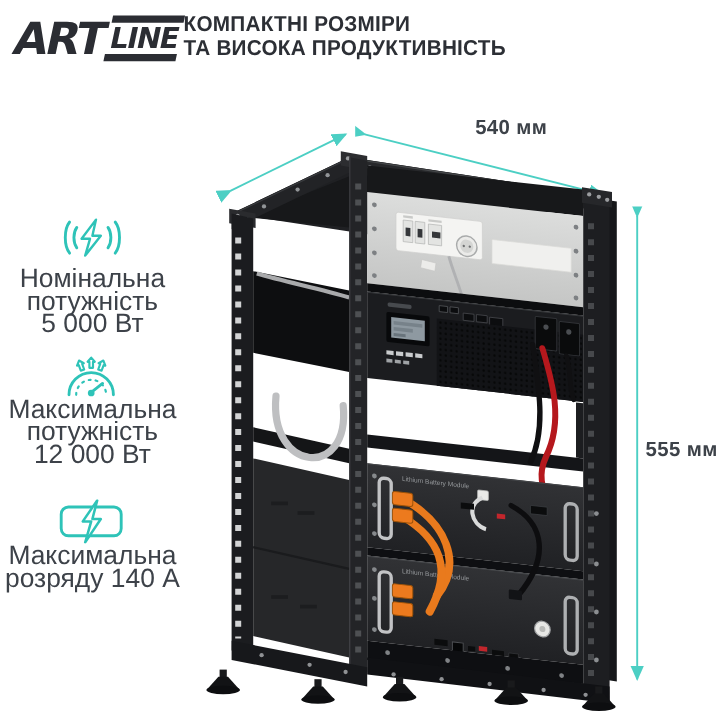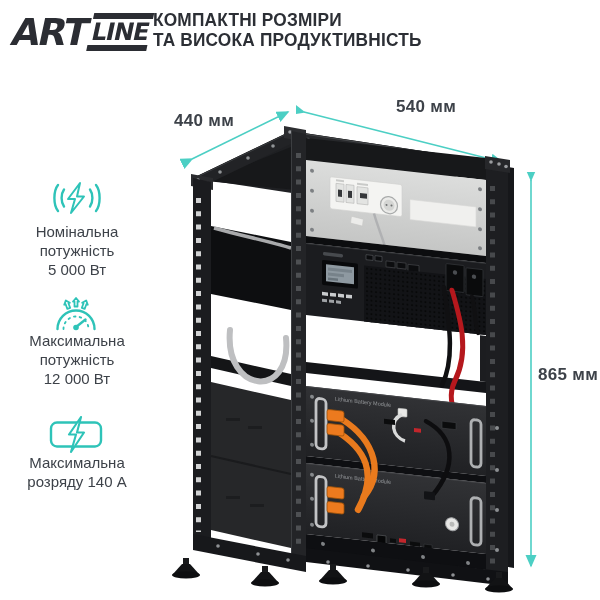--- a/index.html
+++ b/index.html
@@ -20,21 +20,21 @@
   }
   .tagline{
     position:absolute;left:153px;top:10px;font-weight:bold;font-size:18px;line-height:20px;
     color:#2c2f35;letter-spacing:.2px;white-space:nowrap;
     transform:scaleX(.96);transform-origin:left top;
   }
   
   .spec-icon{position:absolute;}
   .spec-text{
     position:absolute;left:0;width:154px;text-align:center;
-    font-size:15px;line-height:19px;font-weight:500;color:#3d4249;
+    font-size:22px;line-height:19px;font-weight:500;color:#3d4249;
   }
   .spec-text span{display:block;}
   
   .dim-label{
     position:absolute;font-size:17px;font-weight:600;color:#3d4249;
     letter-spacing:.3px;white-space:nowrap;
   }
   .dim-arrow{position:absolute;}
   
   .photo{position:absolute;left:158px;top:98px;}
@@ -100,41 +100,40 @@
   </div>
 
   <svg class="dim-arrow" style="left:178px;top:102px" width="122" height="68" viewBox="0 0 122 68">
     <defs>
         <marker id="ah1" markerWidth="9" markerHeight="9" refX="7" refY="3.5" orient="auto">
       <path d="M0,0 L8,3.5 L0,7 Z" fill="#4ccfc4"></path>
         </marker>
       </defs>
     <line x1="14" y1="57" x2="110" y2="10" stroke="#4ccfc4" stroke-width="1.6" marker-start="url(#ah1)" marker-end="url(#ah1)"></line>
   </svg>
-  <div class="dim-label" style="left:166px;top:111px;width:76px;text-align:center">440 мм</div>
 
   <svg class="dim-arrow" style="left:296px;top:104px" width="214" height="64" viewBox="0 0 214 64">
     <defs>
         <marker id="ah2" markerWidth="9" markerHeight="9" refX="7" refY="3.5" orient="auto">
       <path d="M0,0 L8,3.5 L0,7 Z" fill="#4ccfc4"></path>
         </marker>
       </defs>
     <line x1="8" y1="8" x2="206" y2="58" stroke="#4ccfc4" stroke-width="1.6" marker-start="url(#ah2)" marker-end="url(#ah2)"></line>
   </svg>
   <div class="dim-label" style="left:388px;top:97px;width:76px;text-align:center">540 мм</div>
 
   <svg class="dim-arrow" style="left:521px;top:172px" width="20" height="402" viewBox="0 0 20 402">
     <defs>
         <marker id="ah3" markerWidth="9" markerHeight="9" refX="7" refY="3.5" orient="auto">
       <path d="M0,0 L8,3.5 L0,7 Z" fill="#4ccfc4"></path>
         </marker>
       </defs>
     <line x1="10" y1="8" x2="10" y2="394" stroke="#4ccfc4" stroke-width="1.6" marker-start="url(#ah3)" marker-end="url(#ah3)"></line>
   </svg>
-  <div class="dim-label" style="left:538px;top:365px">865 мм</div>
+  <div class="dim-label" style="left:538px;top:365px">555 мм</div>
 
   <svg class="photo" width="376" height="500" viewBox="0 0 376 500">
     <defs>
       <pattern id="grille-dots" width="4.5" height="4.5" patternUnits="userSpaceOnUse">
         <circle cx="2" cy="2" r="1" fill="#060707"></circle>
       </pattern>
       <linearGradient id="panelGrad" x1="0" y1="0" x2="0" y2="1">
         <stop offset="0" stop-color="#dcdddc"></stop>
           <stop offset="1" stop-color="#c5c6c5"></stop>
       </linearGradient>

